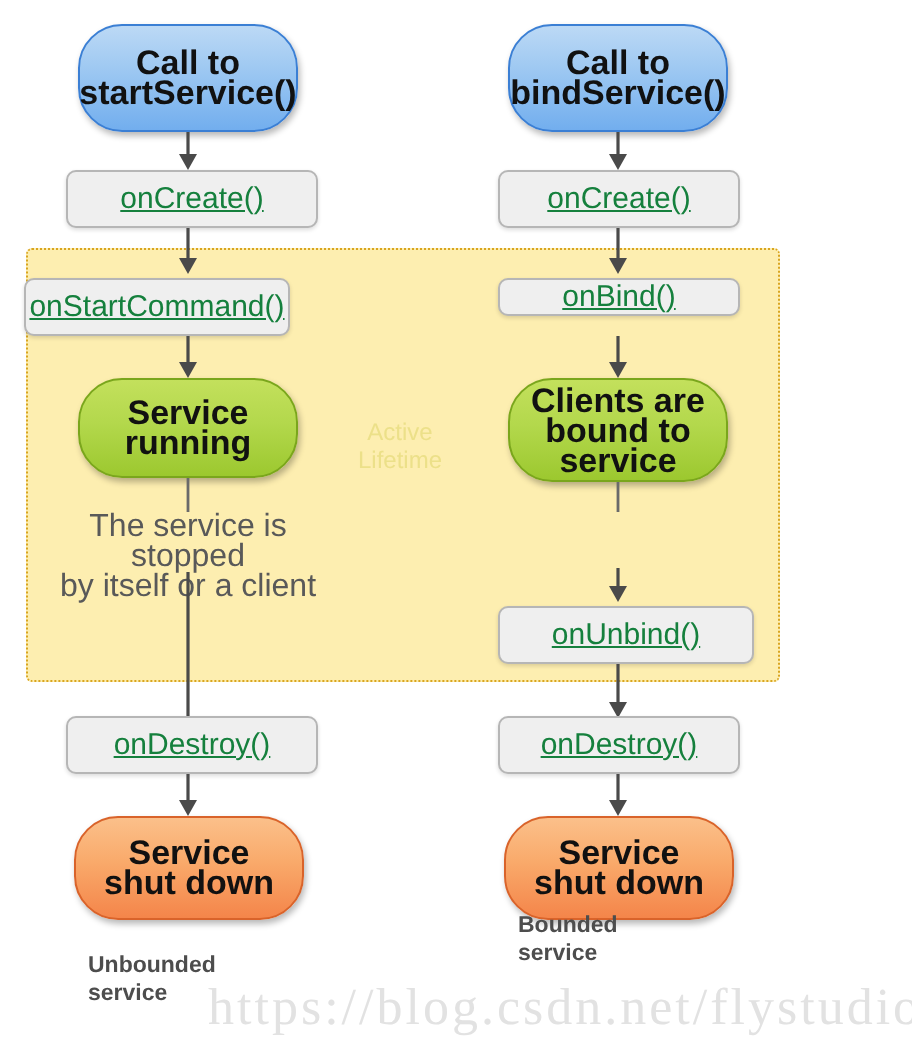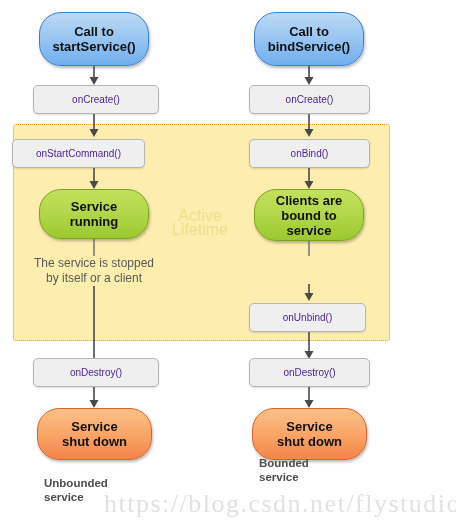--- a/index.html
+++ b/index.html
@@ -34,37 +34,37 @@
     border: 1px dotted #d9a520;
     border-radius: 3px;
     box-sizing: border-box;
   }
   .active-label {
     position: absolute;
     left: 160px;
     top: 209px;
     width: 80px;
     text-align: center;
-    font-size: 16px;
+    font-size: 12px;
     line-height: 14px;
     color: #ece089;
     font-weight: 400;
     white-space: pre-line;
   }
 
   
   .capsule {
     position: absolute;
     box-sizing: border-box;
     border-radius: 22px;
     display: flex;
     align-items: center;
     justify-content: center;
     text-align: center;
-    font-size: 13px;
+    font-size: 17px;
     font-weight: bold;
     line-height: 15px;
     color: #111111;
     white-space: pre-line;
     box-shadow: 1px 2px 3px rgba(0,0,0,0.28);
   }
   .capsule.blue {
     background: linear-gradient(180deg, #bcd9f5 0%, #9fc9f2 40%, #72aeee 100%);
     border: 1px solid #3b7fd4;
   }
@@ -81,30 +81,31 @@
   .methodbox {
     position: absolute;
     box-sizing: border-box;
     background: #efefef;
     border: 1px solid #b6b6b6;
     border-radius: 5px;
     display: flex;
     align-items: center;
     justify-content: center;
     text-align: center;
-    font-size: 10px;
-    color: #4c1d95;
+    font-size: 15px;
+    color: #15803d;
     box-shadow: 0 1px 2px rgba(0,0,0,0.14);
+    text-decoration: underline;
   }
 
   
   .note {
     position: absolute;
     text-align: center;
-    font-size: 12px;
+    font-size: 16px;
     line-height: 15px;
     color: #595959;
     white-space: pre-line;
   }
   .footlabel {
     position: absolute;
     font-size: 11.5px;
     line-height: 14px;
     font-weight: bold;
     color: #4d4d4d;
@@ -205,39 +206,39 @@
     <polygon points="1.5,11 10.5,11 6,19"></polygon>
   </svg>
 
   <div class="methodbox" style="left:249px; top:85px; width:121px; height:29px;">onCreate()</div>
 
   <svg class="conn" style="left:303px; top:114px; width:14px; height:24px;">
     <line x1="6" y1="0" x2="6" y2="17"></line>
     <polygon points="1.5,15 10.5,15 6,23"></polygon>
   </svg>
 
-  <div class="methodbox" style="left:249px; top:139px; width:121px; height:29px;">onBind()</div>
+  <div class="methodbox" style="left:249px; top:139px; width:121px; height:19px;">onBind()</div>
 
   <svg class="conn" style="left:303px; top:168px; width:14px; height:22px;">
     <line x1="6" y1="0" x2="6" y2="15"></line>
     <polygon points="1.5,13 10.5,13 6,21"></polygon>
   </svg>
 
   <div class="capsule green" style="left:254px; top:189px; width:110px; height:52px;">Clients are
 bound to
 service</div>
 
 
   <svg class="conn" style="left:303px; top:241px; width:14px; height:62px;">
     <line class="plain" x1="6" y1="0" x2="6" y2="15"></line>
     <line x1="6" y1="43" x2="6" y2="54"></line>
     <polygon points="1.5,52 10.5,52 6,60"></polygon>
   </svg>
 
-  <div class="methodbox" style="left:249px; top:303px; width:117px; height:29px;">onUnbind()</div>
+  <div class="methodbox" style="left:249px; top:303px; width:128px; height:29px;">onUnbind()</div>
 
   <svg class="conn" style="left:303px; top:332px; width:14px; height:28px;">
     <line x1="6" y1="0" x2="6" y2="21"></line>
     <polygon points="1.5,19 10.5,19 6,27"></polygon>
   </svg>
 
   <div class="methodbox" style="left:249px; top:358px; width:121px; height:29px;">onDestroy()</div>
 
   <svg class="conn" style="left:303px; top:387px; width:14px; height:22px;">
     <line x1="6" y1="0" x2="6" y2="15"></line>

